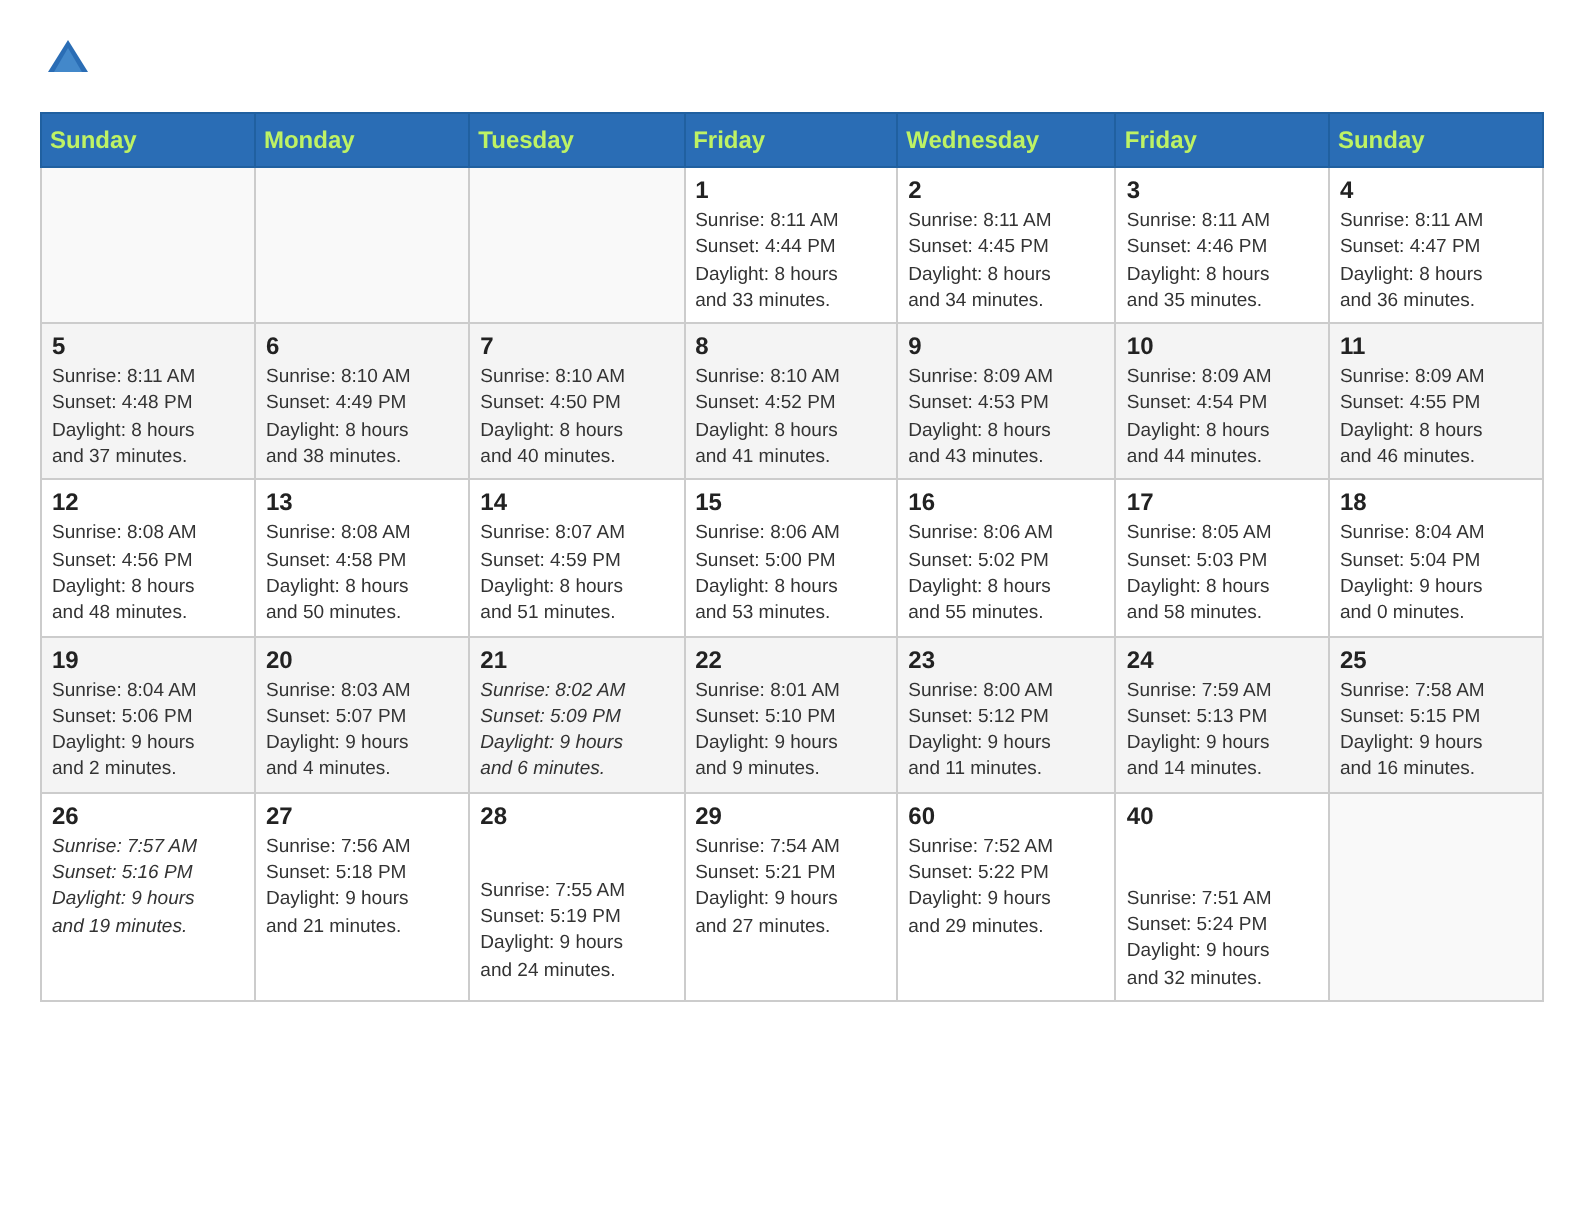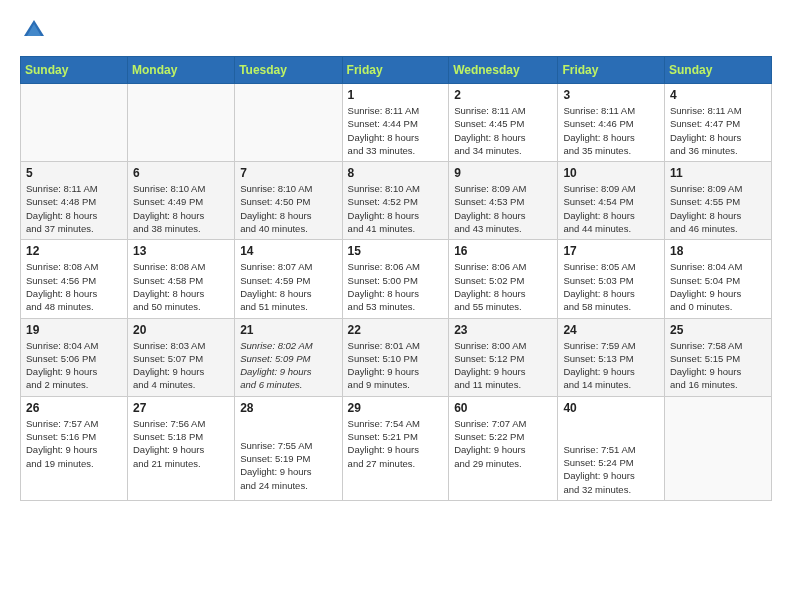--- a/index.html
+++ b/index.html
@@ -311,21 +311,21 @@
             <span class="day-num">25</span>
             <div class="day-info" style="white-space: pre-line;">Sunrise: 7:58 AM
 Sunset: 5:15 PM
 Daylight: 9 hours
 and 16 minutes.</div>
           </td>
         </tr>
         <tr>
           <td>
             <span class="day-num">26</span>
-            <div class="day-info" style="white-space: pre-line;">Sunrise: 7:57 AM
+            <div class="day-info" style="white-space: pre-line; font-style: italic;">Sunrise: 7:57 AM
 Sunset: 5:16 PM
 Daylight: 9 hours
 and 19 minutes.</div>
           </td>
           <td>
             <span class="day-num">27</span>
             <div class="day-info" style="white-space: pre-line;">Sunrise: 7:56 AM
 Sunset: 5:18 PM
 Daylight: 9 hours
 and 21 minutes.</div>
@@ -339,21 +339,21 @@
           </td>
           <td>
             <span class="day-num">29</span>
             <div class="day-info" style="white-space: pre-line;">Sunrise: 7:54 AM
 Sunset: 5:21 PM
 Daylight: 9 hours
 and 27 minutes.</div>
           </td>
           <td>
             <span class="day-num">60</span>
-            <div class="day-info" style="white-space: pre-line;">Sunrise: 7:07 AM
+            <div class="day-info" style="white-space: pre-line;">Sunrise: 7:52 AM
 Sunset: 5:22 PM
 Daylight: 9 hours
 and 29 minutes.</div>
           </td>
           <td>
             <span class="day-num">40</span>
             <div class="day-info" style="white-space: pre-line; margin-top: 28px;">Sunrise: 7:51 AM
 Sunset: 5:24 PM
 Daylight: 9 hours
 and 32 minutes.</div>

